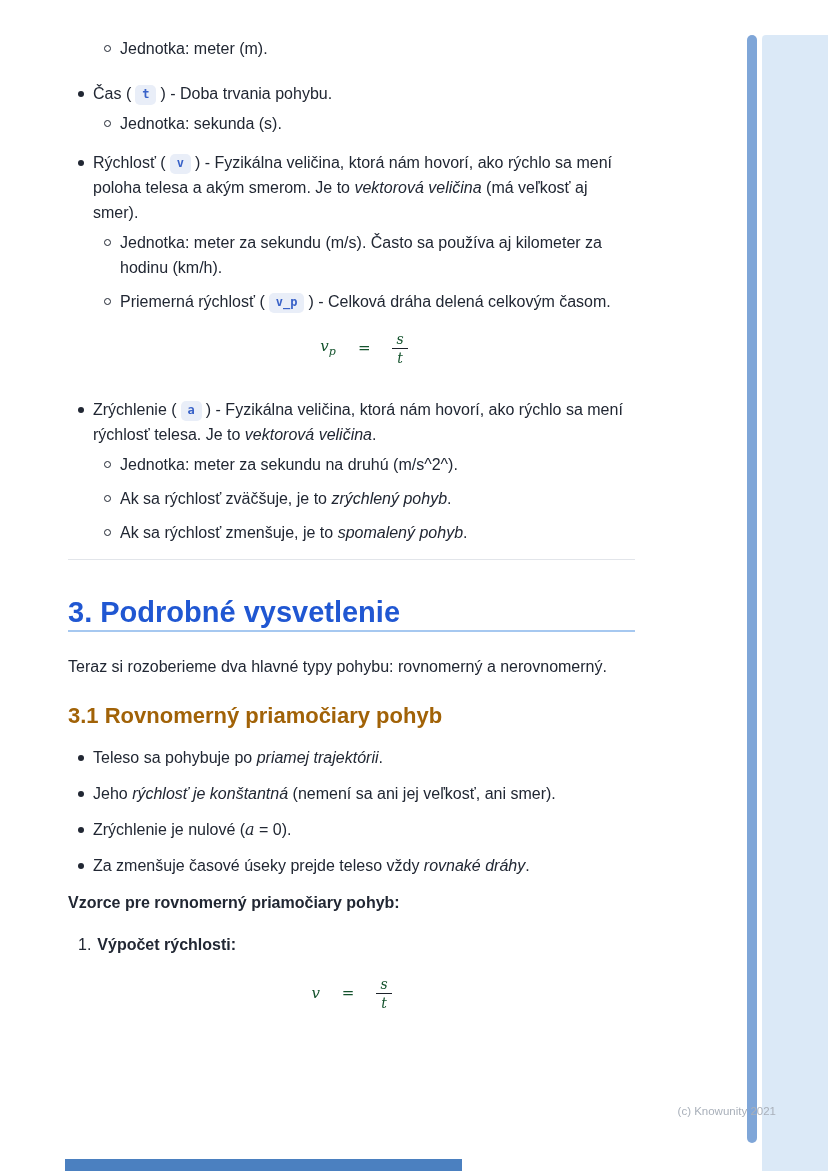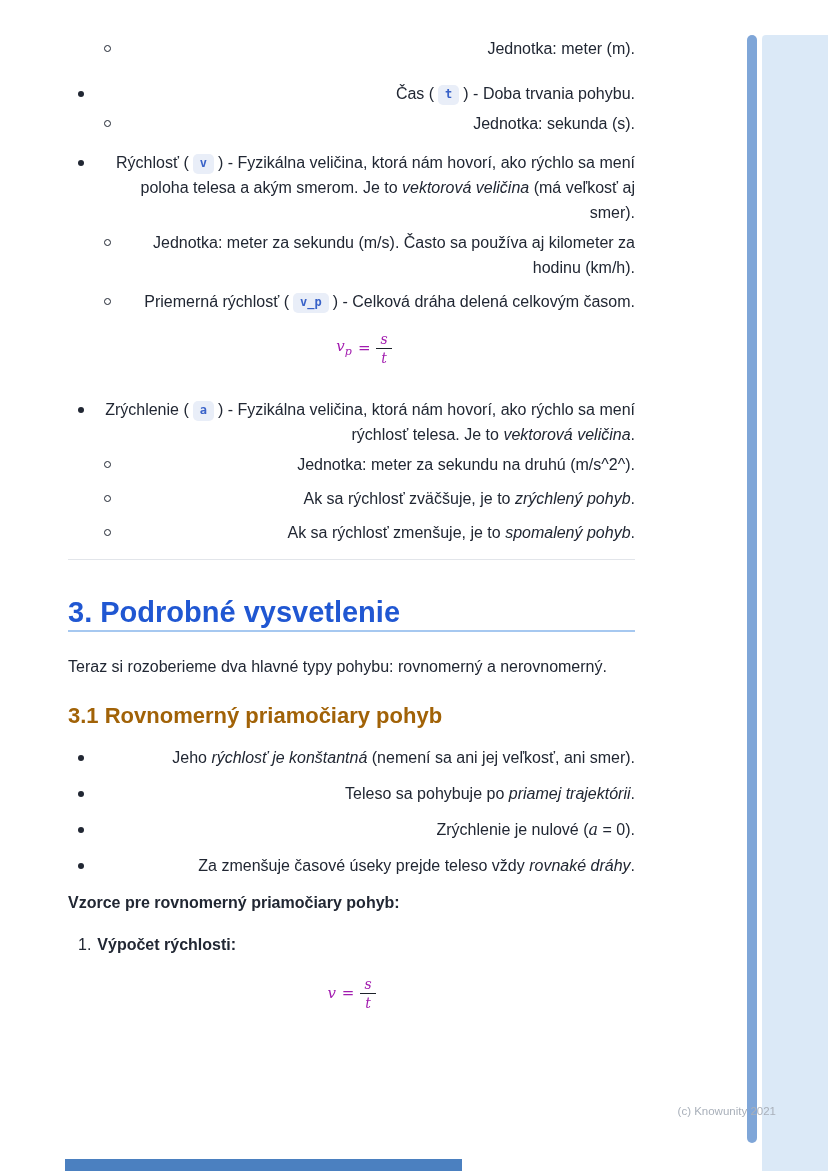--- a/index.html
+++ b/index.html
@@ -7,21 +7,21 @@
     position:relative; width:828px; height:1171px; background:#ffffff;
     overflow:hidden; font-family:"Liberation Sans", sans-serif;
     color:#212733; font-size:16px; line-height:25px;
   }
   .content { position:absolute; left:68px; top:36px; width:567px; z-index:3; }
 
   
   .li { display:flex; align-items:flex-start; }
   .mk1 { flex:none; width:6px; height:6px; border-radius:50%; background:#212733; margin:9.5px 0 0 10px; }
   .mk2 { flex:none; width:5px; height:5px; border:1.5px solid #212733; border-radius:50%; background:transparent; margin:8.5px 0 0 11px; }
-  .txt { flex:1; margin-left:9px; min-width:0;text-align:right; }
+  .txt { flex:1; margin-left:9px; min-width:0; }
   .l1-item { margin-bottom:14px; }
   .sublist { margin-top:5px; }
   .sub-item { margin-bottom:9px; }
   .sub-item:last-child { margin-bottom:0; }
   .orphan-wrap { margin-left:25px; margin-bottom:20px; }
   .sec-bullet { margin-bottom:11px; }
 
   .b { font-weight:400; }
   .i { font-style:italic; }
   .math { font-family:"DejaVu Serif", serif; font-style:italic; }
@@ -44,22 +44,22 @@
   p.bold-label { font-weight:700; margin:12px 0 0; }
 
   .step { display:flex; margin:17px 0 0; }
   .step-num { margin-left:10px; }
   .step-label { font-weight:700; margin-left:6px; }
 
   
   .formula-row { display:flex; justify-content:center; margin:18px 0; }
   .formula-row.bottom { margin:20px 0 0; }
   .formula {
-    display:flex; align-items:center; gap:6px;
-    font-family:"DejaVu Serif", serif; font-style:italic; font-size:15px; color:#a21caf;
+    display:flex; align-items:center; gap:22px;
+    font-family:"DejaVu Serif", serif; font-style:italic; font-size:15px; color:#14532d;
   }
   .f-sub { font-size:11px; vertical-align:sub; }
   .f-eq { font-style:normal; }
   .frac { display:inline-flex; flex-direction:column; align-items:center; line-height:1; font-size:14px; }
   .fnum { display:block; padding:0 4px 2px; border-bottom:1px solid #1c2129; }
   .fden { display:block; padding-top:2px; }
 
   
   .side-panel { position:absolute; right:0; top:35px; bottom:0; width:66px; background:#dbe9f7; border-top-left-radius:4px; z-index:1; }
   .scrollbar-thumb { position:absolute; left:747px; top:35px; width:10px; height:1108px; background:#7fa6d8; border-radius:5px; z-index:2; }
@@ -146,25 +146,25 @@
     <hr class="divider">
 
     <h1 class="sec-h1">3. Podrobné vysvetlenie</h1>
 
     <p class="intro">Teraz si rozoberieme dva hlavné typy pohybu: rovnomerný a nerovnomerný.</p>
 
     <h2 class="sec-h2">3.1 Rovnomerný priamočiary pohyb</h2>
 
     <div class="li sec-bullet">
       <span class="mk1"></span>
-      <div class="txt"><span>Jeho </span><span class="i">rýchlosť je konštantná</span><span> (nemení sa ani jej veľkosť, ani smer).</span></div>
+      <div class="txt"><span>Teleso sa pohybuje po </span><span class="i">priamej trajektórii</span><span>.</span></div>
     </div>
     <div class="li sec-bullet">
       <span class="mk1"></span>
-      <div class="txt"><span>Teleso sa pohybuje po </span><span class="i">priamej trajektórii</span><span>.</span></div>
+      <div class="txt"><span>Jeho </span><span class="i">rýchlosť je konštantná</span><span> (nemení sa ani jej veľkosť, ani smer).</span></div>
     </div>
     <div class="li sec-bullet">
       <span class="mk1"></span>
       <div class="txt"><span>Zrýchlenie je nulové (</span><span class="math">a</span><span> = 0).</span></div>
     </div>
     <div class="li sec-bullet">
       <span class="mk1"></span>
       <div class="txt"><span>Za zmenšuje časové úseky prejde teleso vždy </span><span class="i">rovnaké dráhy</span><span>.</span></div>
     </div>
 

